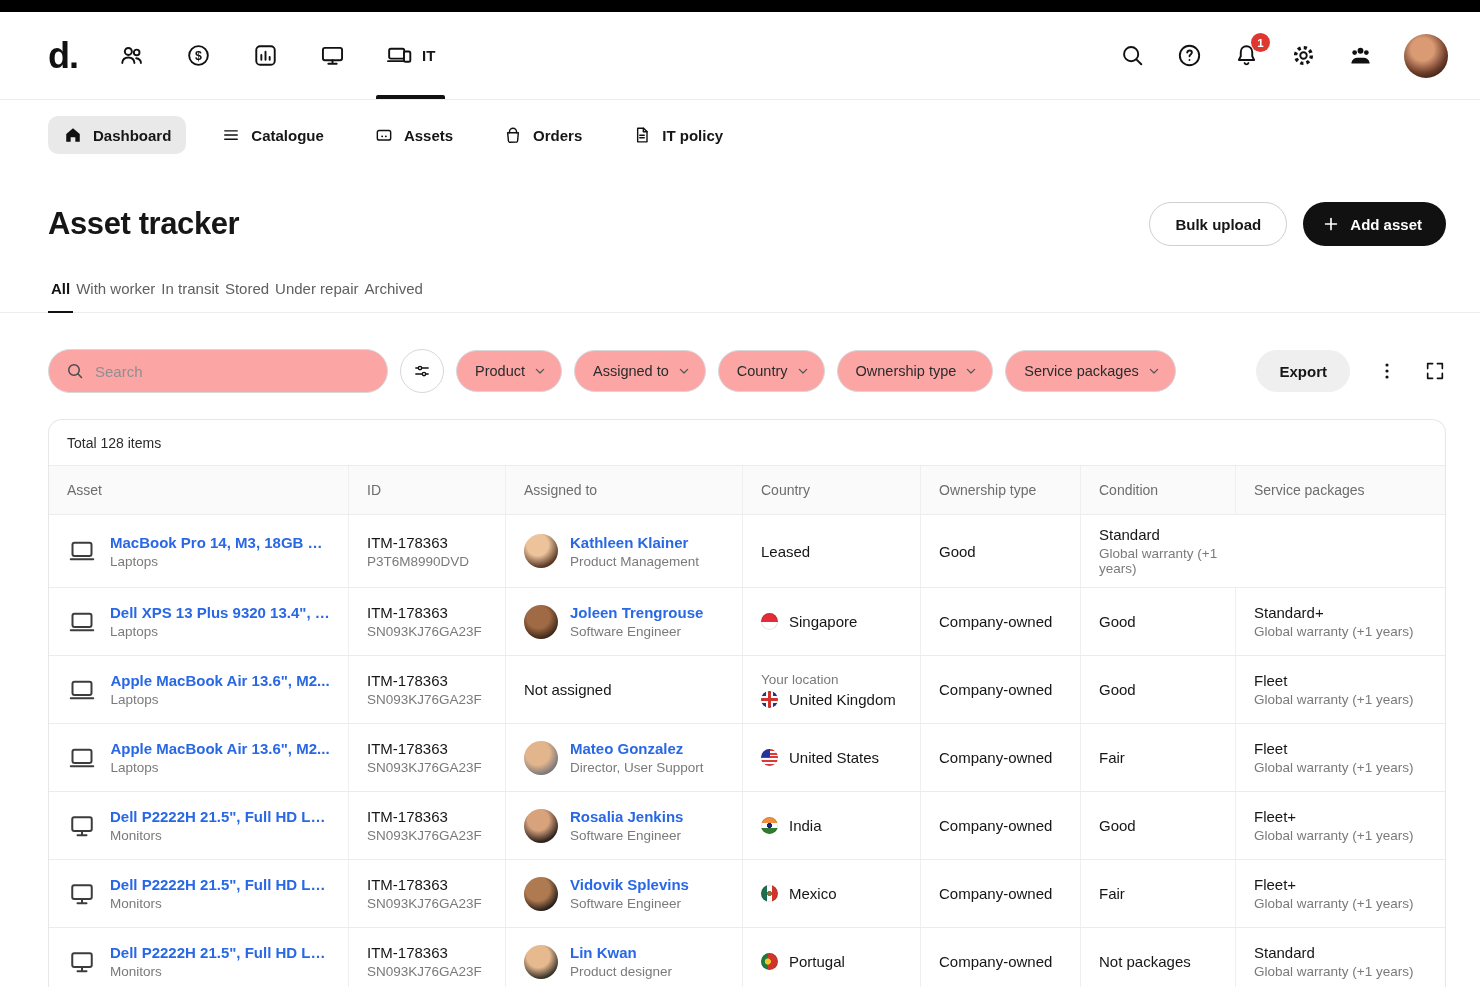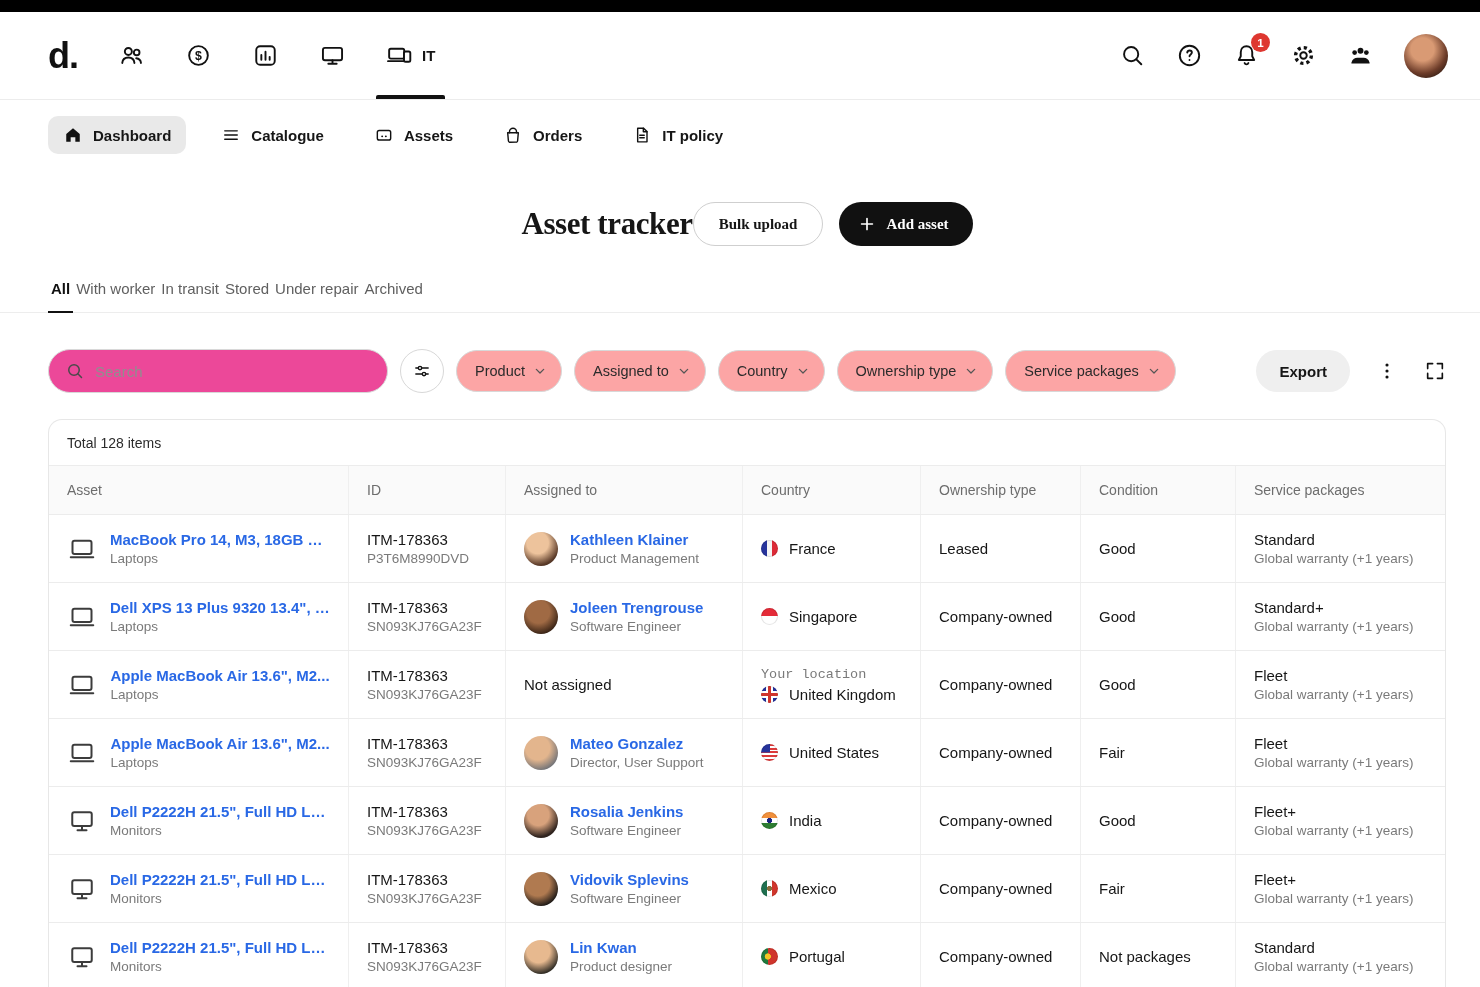--- a/index.html
+++ b/index.html
@@ -32,38 +32,38 @@
   .avatar-top { width:44px; height:44px; border-radius:50%;
     background:radial-gradient(circle at 42% 35%, #d99a74 30%, #6e3d2a 62%, #2e1a12 85%); }
 
   
   .subnav { height:70px; display:flex; align-items:center; gap:20px; padding:0 48px; }
   .subnav-item { display:flex; align-items:center; gap:10px; padding:9px 15px; border-radius:10px;
     font-size:15px; font-weight:600; color:#161616; }
   .subnav-item.active { background:#E9E9E9; }
 
   
-  .page-head { display:flex; align-items:center; justify-content:center; padding:32px 34px 0 48px;font-family:Liberation Serif, serif; }
+  .page-head { display:flex; align-items:center; justify-content:space-between; padding:32px 34px 0 48px; }
   .page-title { font-size:31px; font-weight:700; letter-spacing:-0.4px; }
   .head-actions { display:flex; align-items:center; gap:16px; }
   .btn-outline { height:44px; padding:0 25px; border:1px solid #CFCFCF; border-radius:22px;
     background:#fff; font-size:15px; font-weight:600; }
   .btn-dark { height:44px; padding:0 24px 0 18px; border-radius:22px; background:#111; color:#fff;
     display:flex; align-items:center; gap:9px; font-size:15px; font-weight:600; }
 
   
   .tabs { display:flex; padding:34px 48px 0; border-bottom:1px solid #EDEDED; }
   .tab { font-size:15px; color:#5f5f5f; padding:0 3px 15px; position:relative; }
   .tab.active { color:#111; font-weight:600; }
   .tab.active::after { content:""; position:absolute; left:0; right:0; bottom:-1px; height:2.5px; background:#111; }
 
   
   .filter-row { display:flex; align-items:center; gap:12px; padding:36px 34px 0 48px; }
   .search { width:340px; height:44px; border:1px solid #D8D8D8; border-radius:22px;
-    display:flex; align-items:center; gap:10px; padding:0 16px; background:#ec4899; }
+    display:flex; align-items:center; gap:10px; padding:0 16px; background:#fca5a5; }
   .search input { border:none; outline:none; flex:1; font-size:15px; font-family:inherit; color:#161616; background:transparent; }
   .search input::placeholder { color:#8f8f8f; }
   .circle-btn { width:44px; height:44px; border:1px solid #D8D8D8; border-radius:50%;
     display:flex; align-items:center; justify-content:center; background:#fff; flex:none; }
   .dropdowns { display:flex; align-items:center; gap:12px; }
   .dropdown { height:42px; padding:0 13px 0 18px; border:1px solid #D8D8D8; border-radius:21px;
     background:#fca5a5; display:flex; align-items:center; gap:7px; font-size:14.5px; font-weight:500; color:#2b2b2b; }
   .filter-right { margin-left:auto; display:flex; align-items:center; gap:26px; }
   .btn-export { height:42px; padding:0 23px; border-radius:21px; background:#EFEFEF; font-size:15px; font-weight:700; }
 
@@ -85,21 +85,21 @@
   .asset-cell { flex-direction:row; align-items:center; gap:13px; }
   .asset-icon { width:30px; height:30px; flex:none; display:inline-flex; }
   .link { color:#2968E5; font-weight:700; font-size:15px; text-decoration:none; cursor:pointer;
     white-space:nowrap; overflow:hidden; text-overflow:ellipsis; }
   .main { color:#161616; font-size:15px; }
   .semi { font-weight:500; }
   .sub { color:#7a7a7a; font-size:13.5px; }
   .person { display:flex; align-items:center; gap:12px; }
   .avatar { width:34px; height:34px; border-radius:50%; flex:none; background:#ccc; }
   .country-line { display:flex; align-items:center; gap:11px; }
-  .note { margin-bottom:1px;font-family:Liberation Mono, monospace; }
+  .note { margin-bottom:1px; }
 
   
   .flag { width:17px; height:17px; border-radius:50%; flex:none; box-shadow:inset 0 0 0 1px rgba(0,0,0,.10); }
   .f-france { background:linear-gradient(90deg,#26339B 33%,#F4F4F4 33% 66%,#DC2A37 66%); }
   .f-singapore { background:linear-gradient(180deg,#E42B38 50%,#fff 50%); }
   .f-uk { background:
     linear-gradient(0deg, transparent 41%, #D0342C 41% 59%, transparent 59%),
     linear-gradient(90deg, transparent 41%, #D0342C 41% 59%, transparent 59%),
     linear-gradient(0deg, transparent 32%, #fff 32% 68%, transparent 68%),
     linear-gradient(90deg, transparent 32%, #fff 32% 68%, transparent 68%),
@@ -418,27 +418,20 @@
       <div class="person">
         <span class="avatar av0"></span>
         <div class="stack">
           <span class="link">Kathleen Klainer</span>
           <span class="sub">Product Management</span>
         </div>
       </div>
 
     </div>
     <div class="cell">
-
-      <div class="country-line">
-        <span class="flag f-france"></span>
-        <span class="main">France</span>
-      </div>
-    </div>
-    <div class="cell">
             <span class="main">Leased</span>
           </div>
     <div class="cell">
             <span class="main">Good</span>
           </div>
     <div class="cell">
       <span class="main semi">Standard</span>
       <span class="sub">Global warranty (+1 years)</span>
     </div>
   </div>

